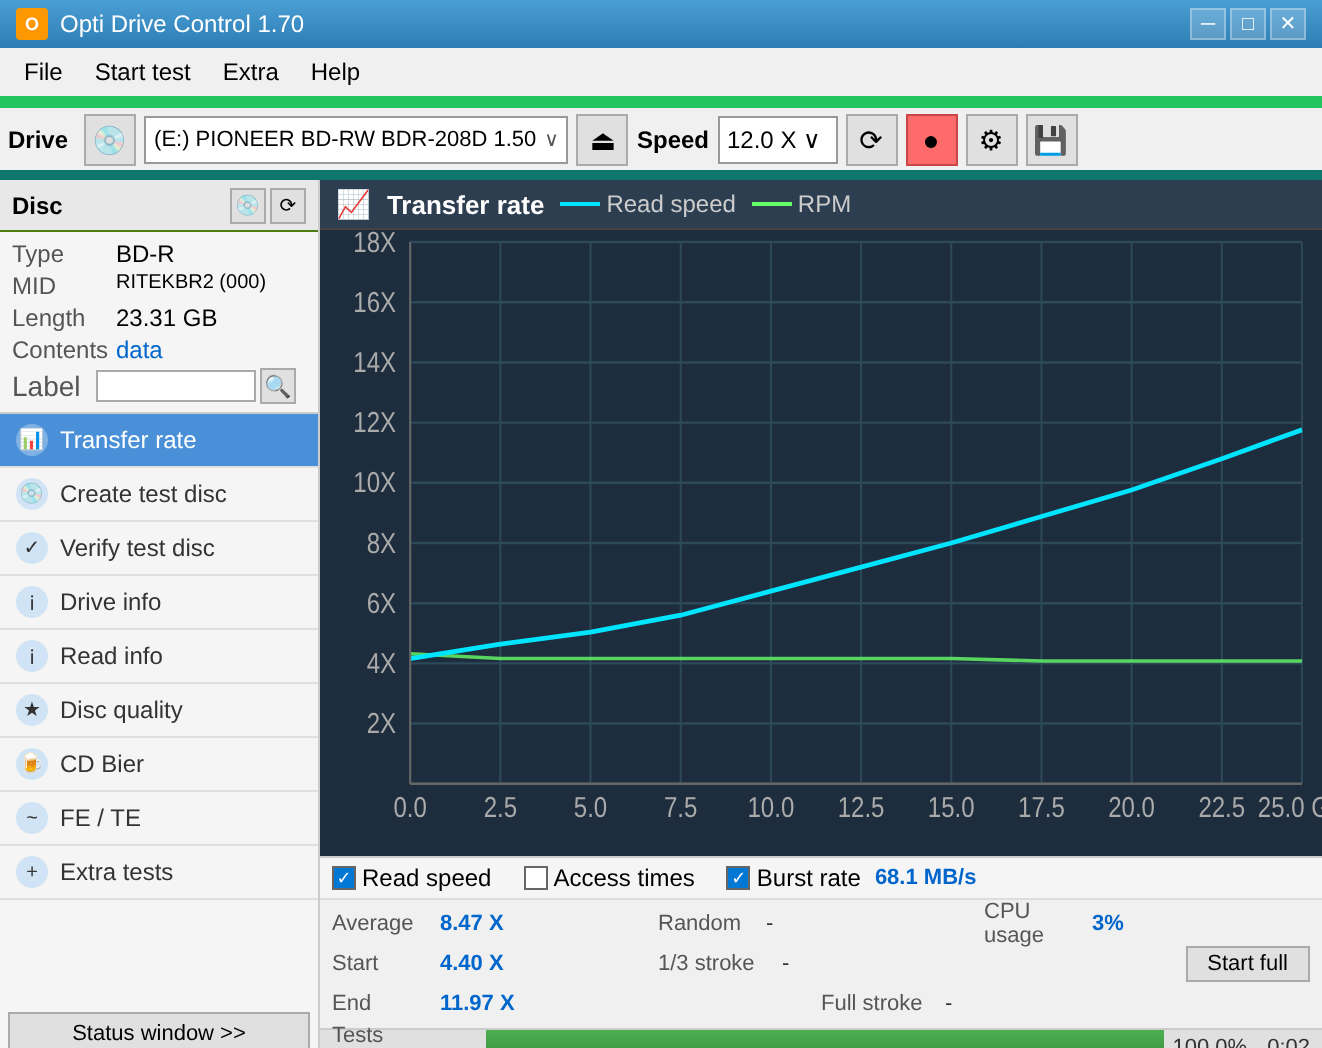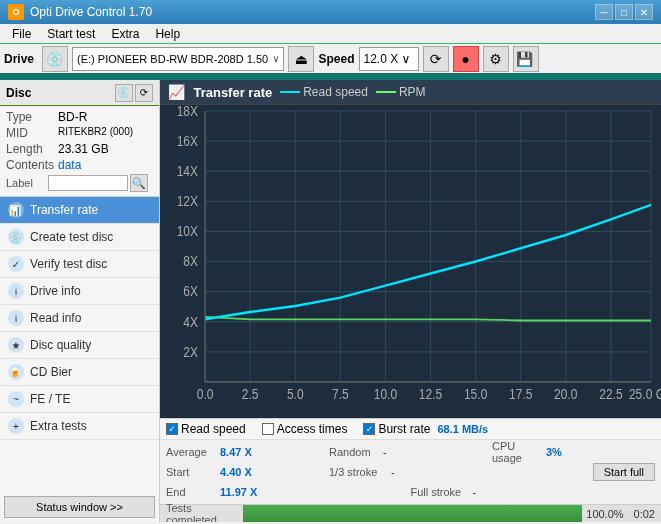--- a/index.html
+++ b/index.html
@@ -17,32 +17,32 @@
     }
     .titlebar-left { display: flex; align-items: center; gap: 6px; }
     .titlebar-icon { width: 16px; height: 16px; background: #ff9800; border-radius: 2px; display: flex; align-items: center; justify-content: center; font-size: 9px; color: white; font-weight: bold; }
     .titlebar-title { font-size: 12px; font-weight: normal; }
     .titlebar-controls { display: flex; gap: 2px; }
     .titlebar-btn { width: 18px; height: 16px; background: rgba(255,255,255,0.2); border: 1px solid rgba(255,255,255,0.3); color: white; font-size: 10px; display: flex; align-items: center; justify-content: center; cursor: pointer; }
 
     
     .menubar {
       background: #f0f0f0;
-      border-bottom: 1px solid #22c55e;
-      height: 20px;
+      border-bottom: 6px solid #22c55e;
+      height: 30px;
       display: flex;
       align-items: center;
       padding: 0 4px;
     }
     .menubar-item { padding: 2px 8px; cursor: pointer; font-size: 12px; color: #000; }
 
     
     .toolbar {
       background: #f0f0f0;
-      border-bottom: 7px solid #0f766e;
+      border-bottom: 5px solid #0f766e;
       height: 36px;
       display: flex;
       align-items: center;
       padding: 2px 4px;
       gap: 4px;
     }
     .toolbar-label { font-size: 12px; font-weight: bold; color: #000; padding-right: 4px; }
     .drive-select {
       display: flex;
       align-items: center;
@@ -102,21 +102,21 @@
     .disc-label { font-size: 12px; font-weight: bold; }
     .disc-info-body {
       padding: 4px 6px;
       border-bottom: 1px solid #ccc;
     }
     .disc-row { display: flex; margin-bottom: 2px; font-size: 11px; }
     .disc-row-label { width: 52px; color: #555; }
     .disc-row-value { color: #000; }
     .disc-row-value.blue { color: #0066cc; }
     .label-input-row { display: flex; align-items: center; gap: 2px; margin-top: 2px; }
-    .label-text { font-size: 11px; color: #555; width: 40px; }
+    .label-text { font-size: 14px; color: #555; width: 40px; }
     .label-input { border: 1px solid #aaa; height: 16px; width: 80px; font-size: 10px; padding: 0 2px; }
     .label-icon-btn { width: 18px; height: 18px; background: #e0e0e0; border: 1px solid #aaa; display: flex; align-items: center; justify-content: center; font-size: 11px; cursor: pointer; }
 
     
     .nav-menu { flex: 1; overflow-y: auto; }
     .nav-item {
       display: flex; align-items: center; gap: 6px;
       padding: 5px 8px;
       cursor: pointer;
       font-size: 12px;

